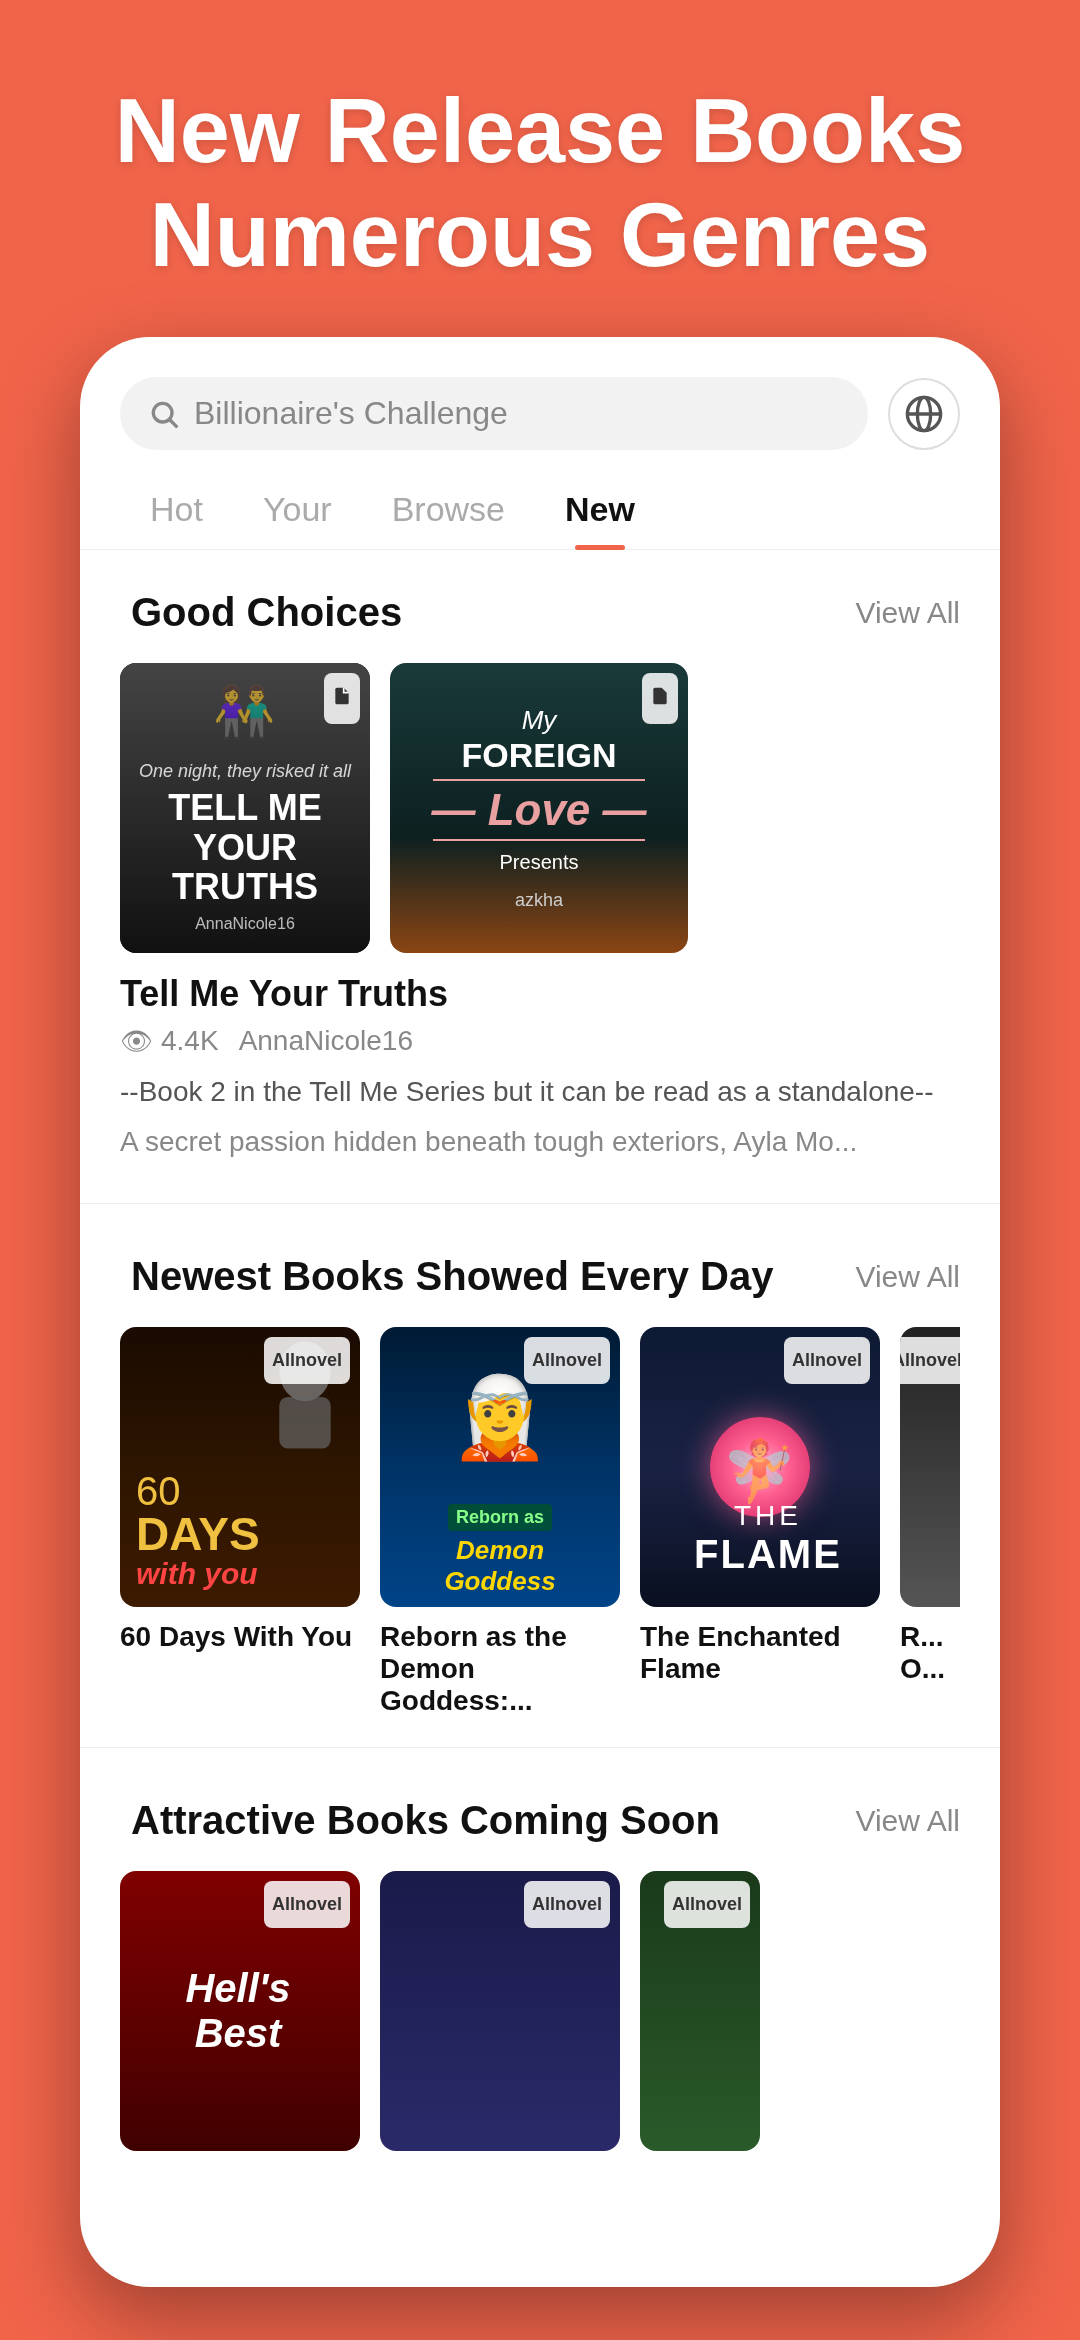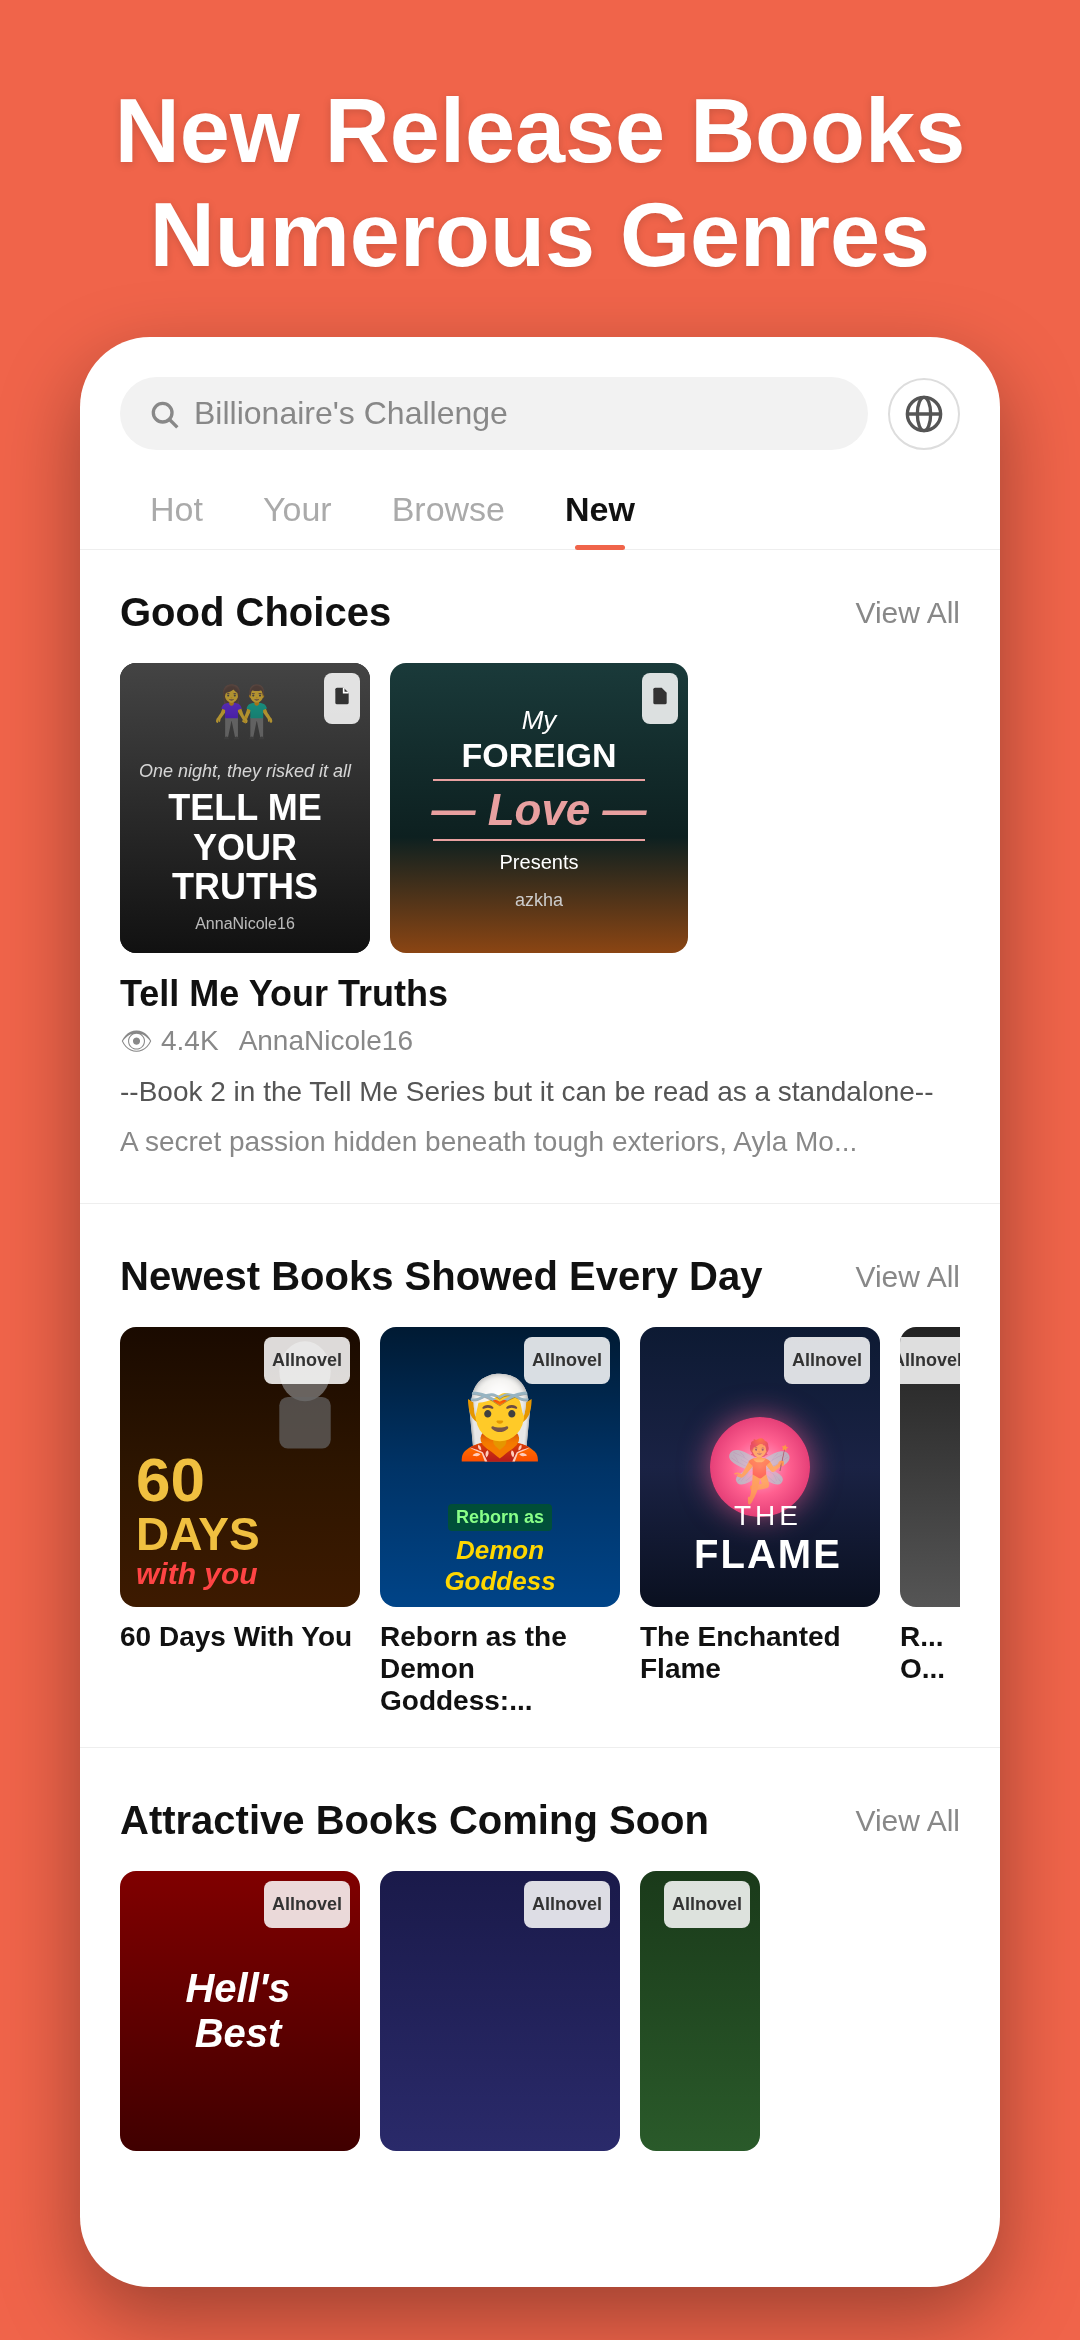--- a/index.html
+++ b/index.html
@@ -106,20 +106,21 @@
 
     
     .section {
       padding: 30px 40px 10px;
     }
     .section-header {
       display: flex;
       justify-content: space-between;
       align-items: center;
       margin-bottom: 28px;
+      margin-left: 11px;
     }
     .section-title {
       font-size: 40px;
       font-weight: 800;
       color: #111;
     }
     .view-all {
       font-size: 30px;
       color: #888;
       cursor: pointer;
@@ -305,22 +306,22 @@
       background: linear-gradient(180deg, #1a0a00 0%, #2d1500 50%, #3d1a00 100%);
       display: flex;
       flex-direction: column;
       align-items: flex-start;
       justify-content: flex-end;
       padding: 16px;
       position: relative;
     }
     .cover-60days .days-number {
       color: #F0C040;
-      font-size: 62px;
-      font-weight: 700;
+      font-size: 40px;
+      font-weight: 400;
       line-height: 1;
     }
     .cover-60days .days-word {
       color: #F0C040;
       font-size: 46px;
       font-weight: 900;
       line-height: 1;
     }
     .cover-60days .days-with-you {
       color: #FF4444;

